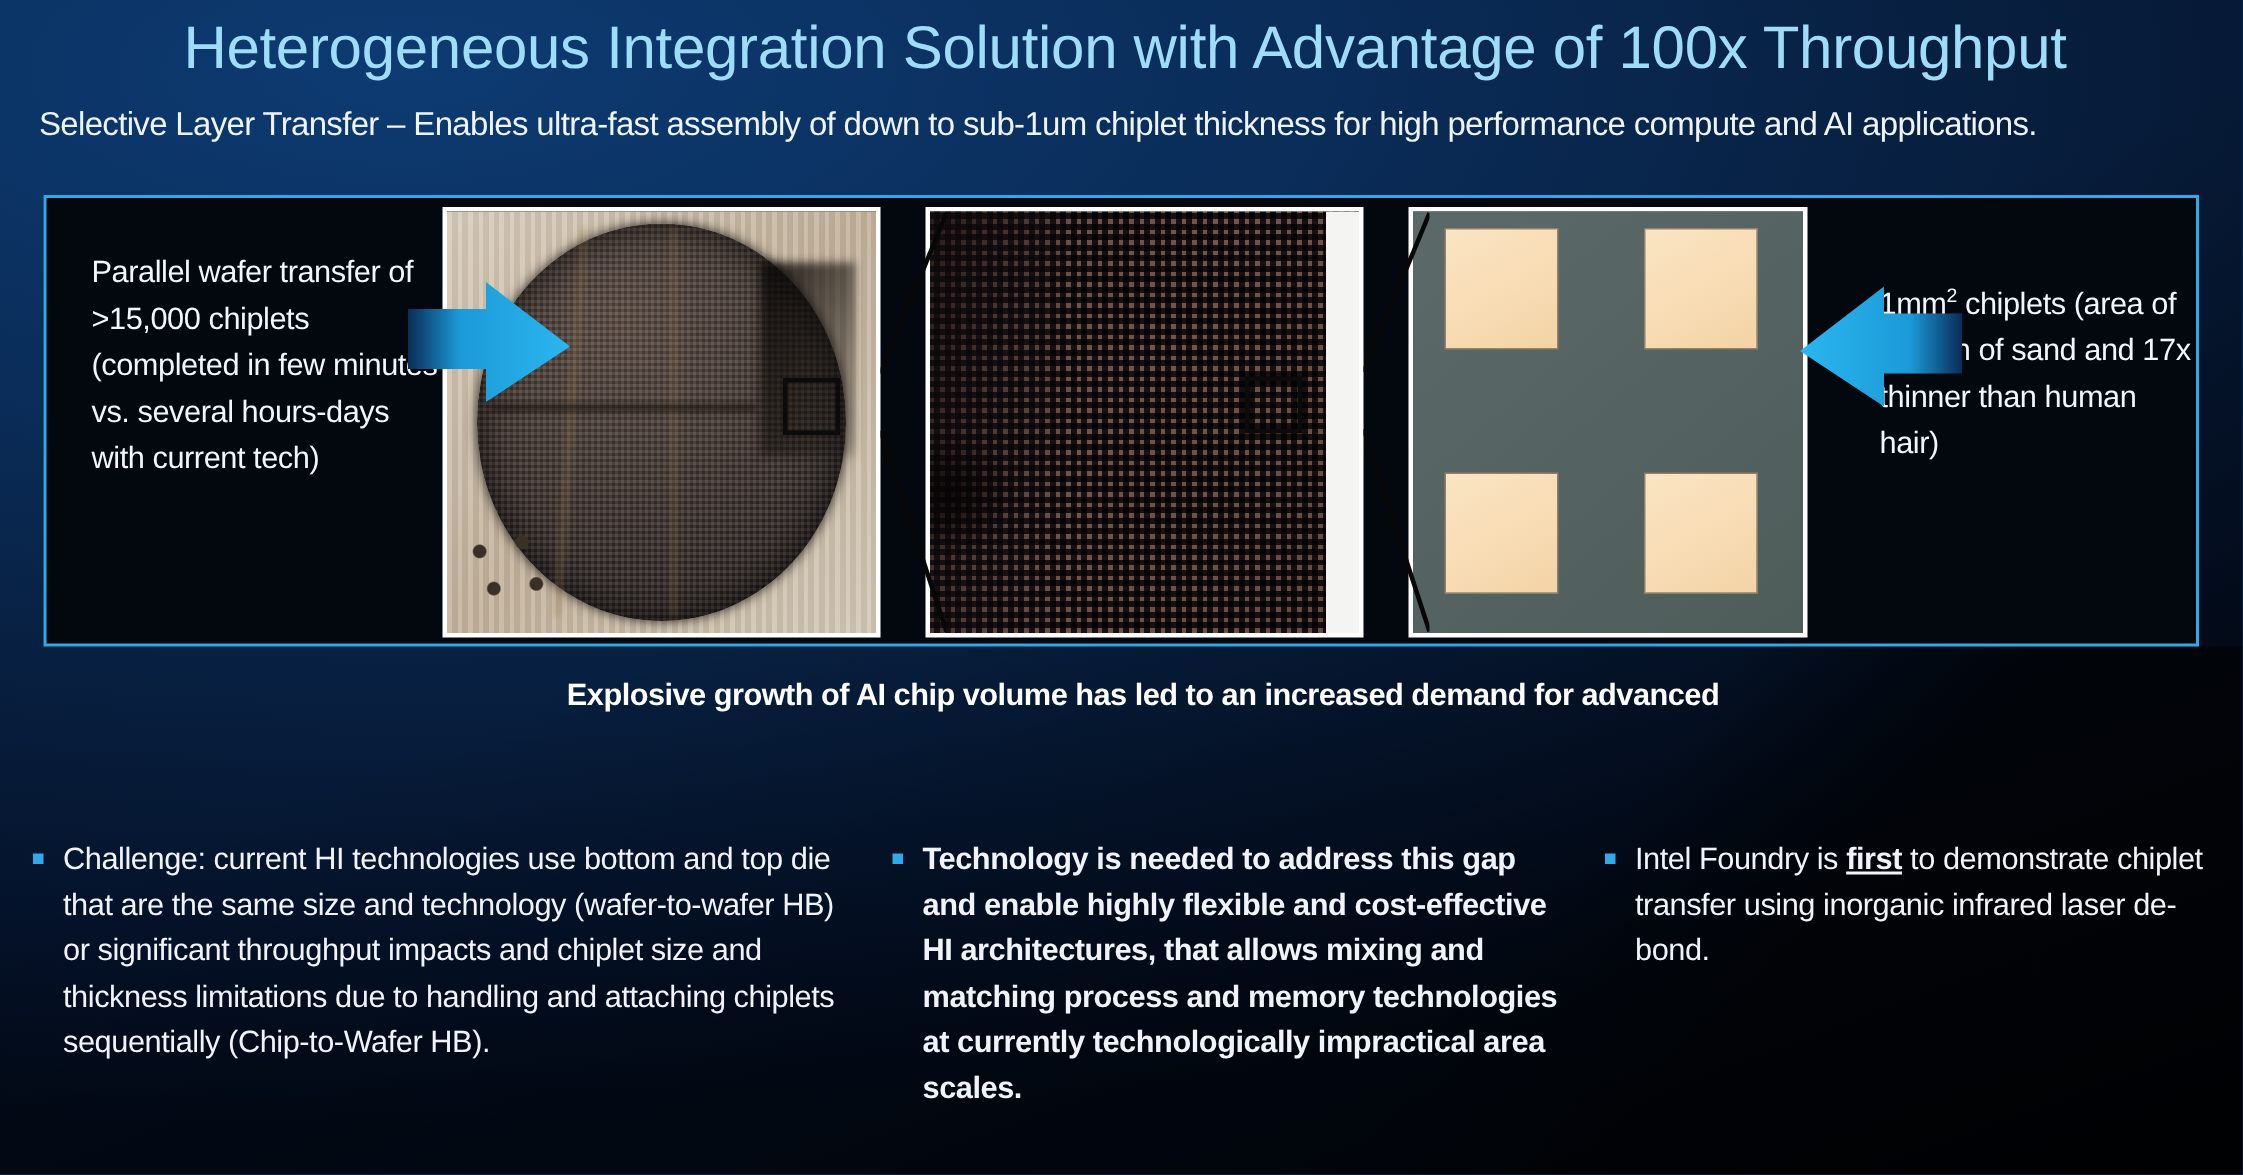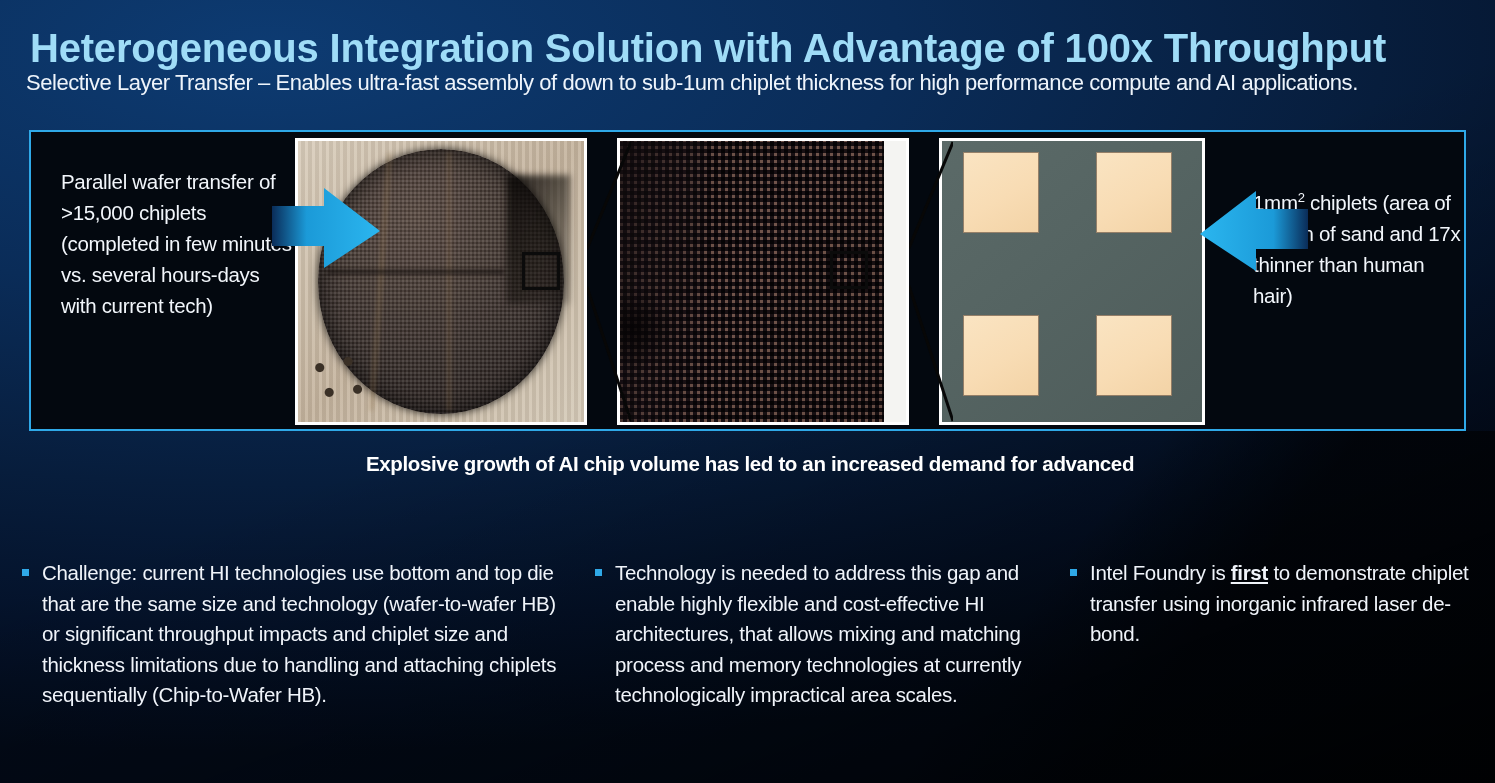--- a/index.html
+++ b/index.html
@@ -28,24 +28,25 @@
   .slide::before {
     content:"";
     position:absolute; right:-5%; bottom:-10%;
     width:60%; height:55%;
     background: linear-gradient(128deg, rgba(0,0,0,0) 40%, rgba(1,5,12,0.9) 56%);
     pointer-events:none;
   }
 
   
   .title {
-    position: absolute; left: 30px; top: 26px; width: 1440px;
-    font-size: 40px; font-weight: 700; letter-spacing: -0.2px;
+    position: absolute; left: 30px; top: 10px; width: 1440px;
+    font-size: 40px; font-weight: 400; letter-spacing: -0.2px;
     color: #9fdcf7; white-space: nowrap;
     z-index: 5;
+    text-align: center;
   }
   .subtitle {
     position: absolute; left: 26px; top: 70px; width: 1450px;
     font-size: 22px; font-weight: 400; letter-spacing: -0.45px;
     color: #eef4fb; white-space: nowrap;
     z-index: 5;
   }
 
   
   .hero {
@@ -160,31 +161,31 @@
   .c-br { left: 155px; top: 175px; }
 
   
   .connect { position:absolute; z-index: 5; pointer-events:none; }
 
   
   .arrow { position:absolute; z-index: 7; }
 
   
   .statement {
-    position: absolute; left: 200px; top: 448px; width: 1100px;
+    position: absolute; left: 212px; top: 448px; width: 1100px;
     text-align: center; color: #ffffff;
     font-size: 20.5px; font-weight: 700; line-height: 31px; letter-spacing: -0.35px;
     z-index: 5;
   }
 
   
   .cols { position: absolute; left: 0; top: 558px; width: 1495px; height: 240px; z-index: 5; }
   .col { position: absolute; top: 0; }
   .col-1 { left: 22px;   width: 535px; }
-  .col-2 { left: 595px;  width: 450px; }
+  .col-2 { left: 595px;  width: 450px; font-weight: bold; }
   .col-3 { left: 1070px; width: 410px; }
   .bullet-row { display: flex; gap: 13px; align-items: flex-start; }
   .bullet-mark {
     flex: 0 0 auto; width: 7px; height: 7px; background: #2fa9e8;
     margin-top: 11px;
   }
   .bullet-text {
     color: #f0f4fa; font-size: 20.5px; line-height: 30.5px; letter-spacing: -0.3px;
   }
   .bullet-text .u { font-weight: 700; text-decoration: underline; }

